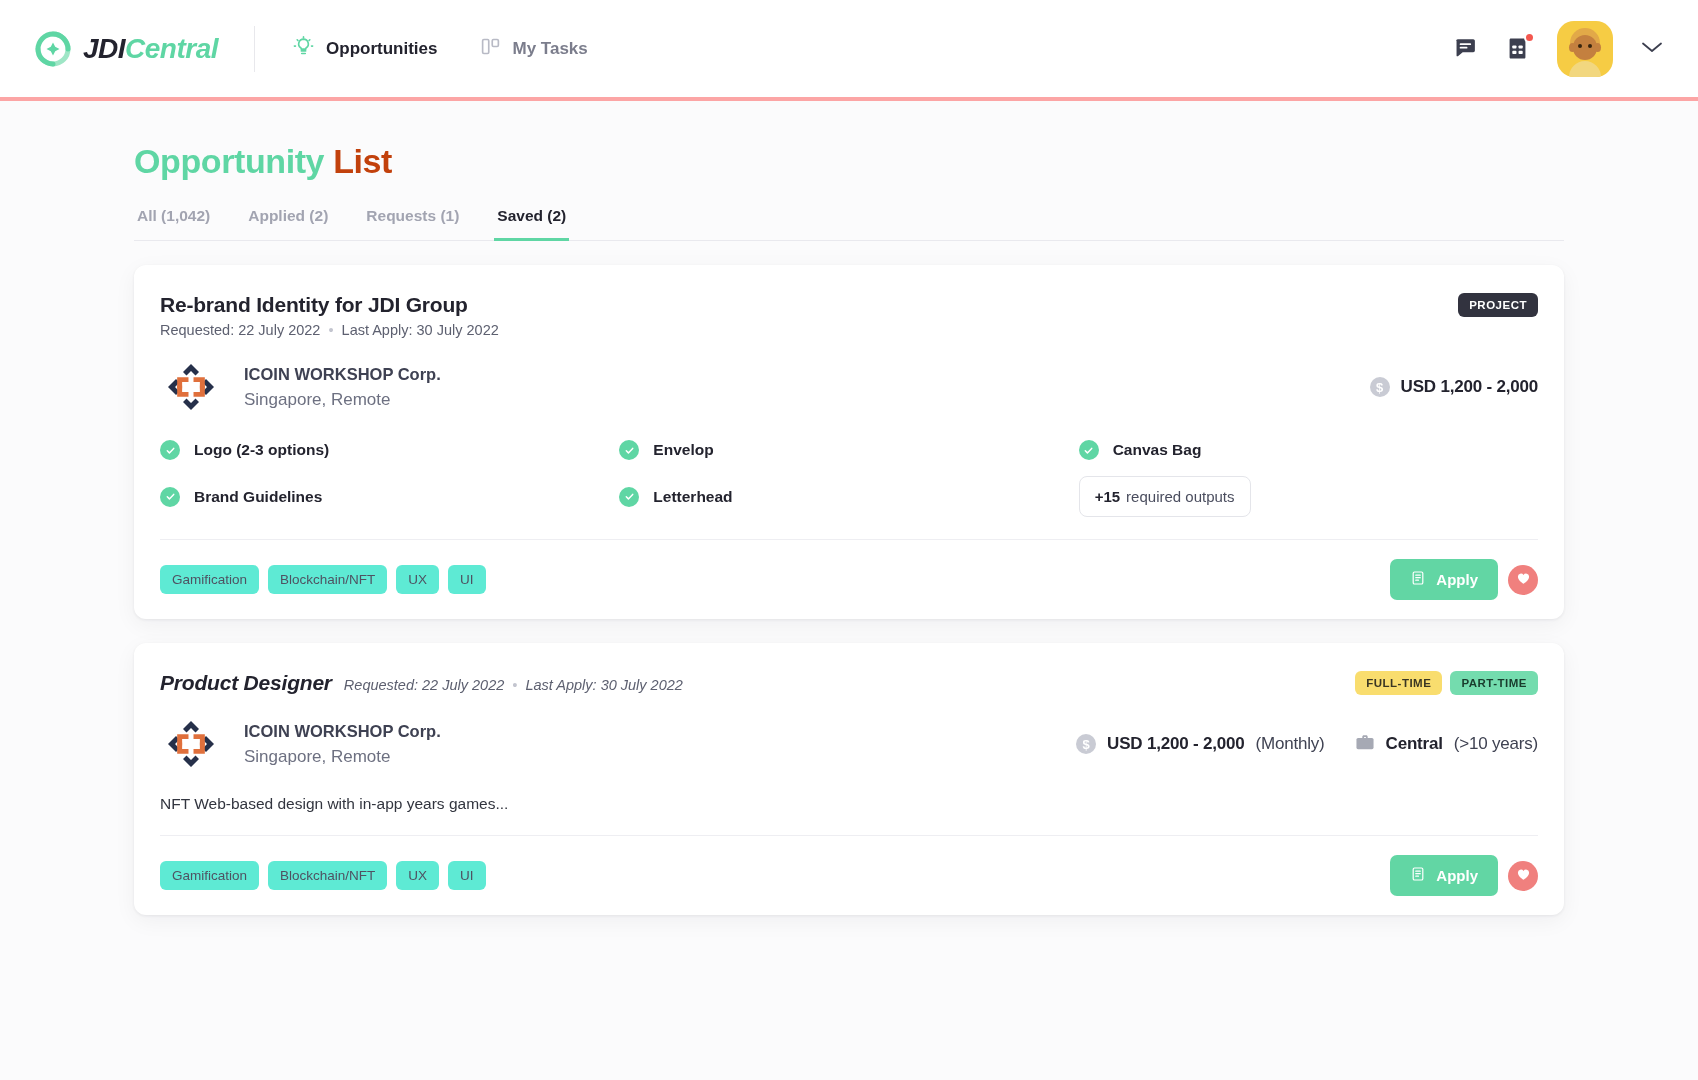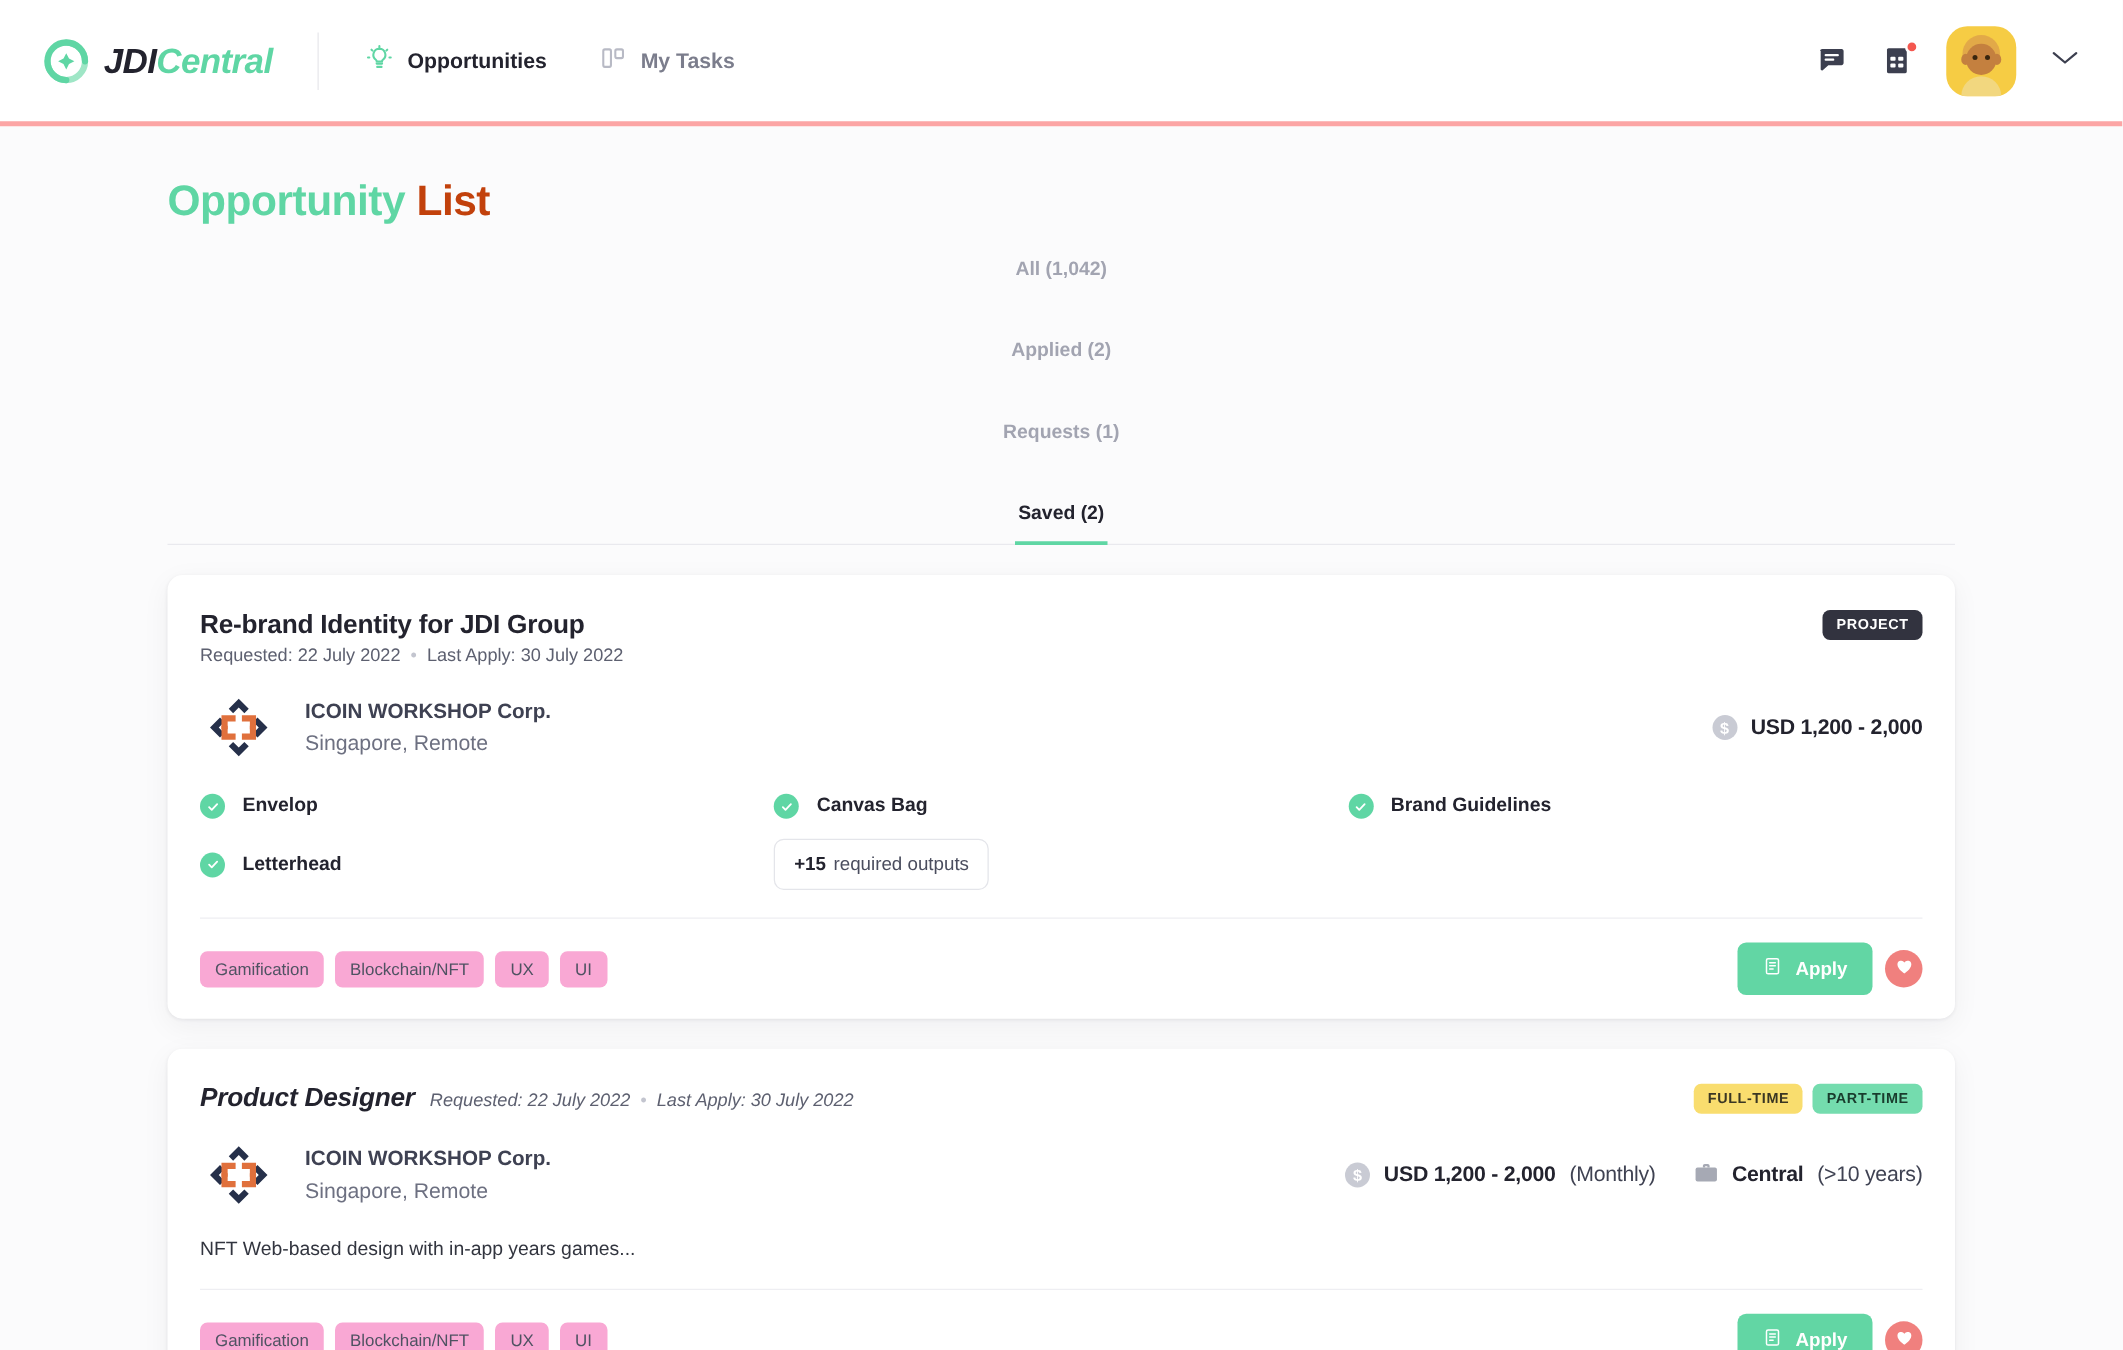--- a/index.html
+++ b/index.html
@@ -70,21 +70,20 @@
   
   .page { padding: 0 134px; }
   .page-title { font-size: 34px; font-weight: bold; letter-spacing: -0.4px; padding-top: 41px; }
   .pt-green { color: #5fd6a4; }
   .pt-dark { color: #c2410c; }
 
   .tabs {
     display: flex; align-items: center; gap: 32px;
     margin-top: 26px;
     border-bottom: 1px solid #e9e9ee;
-    flex-direction: column;
   }
   .tab {
     font-size: 15.5px; font-weight: bold; color: #a2a4b1;
     padding: 0 3px 13px 3px; cursor: pointer;
     border-bottom: 3px solid transparent; margin-bottom: -1px;
   }
   .tab.active { color: #23232e; border-bottom-color: #5fd6a4; }
 
   
   .card {
@@ -151,21 +150,21 @@
   .desc { font-size: 15.5px; color: #32353f; margin-top: 24px; }
 
   .card-foot {
     display: flex; align-items: center;
     border-top: 1px solid #eeeef2;
     margin-top: 22px;
     padding: 19px 0 19px 0;
   }
   .tags { display: flex; gap: 9px; }
   .tag {
-    background: #f9a8d4; color: #4f5262;
+    background: #5eead4; color: #4f5262;
     font-size: 13.5px; border-radius: 6px; padding: 7px 12px;
     cursor: pointer; white-space: nowrap;
   }
   .actions { margin-left: auto; display: flex; align-items: center; gap: 10px; }
   .apply-btn {
     background: #62d6a4; color: #fff; border: none;
     font-family: inherit; font-size: 15px; font-weight: bold;
     border-radius: 7px; padding: 11px 20px;
     display: flex; align-items: center; gap: 10px; cursor: pointer;
   }
@@ -312,20 +311,28 @@
     </div>
 
     <div class="outputs">
       <div class="outputs-grid">
         <div class="out-item">
           <span class="check">
             <svg width="11" height="11" viewBox="0 0 12 12" fill="none" stroke="#ffffff" stroke-width="1.6" stroke-linecap="round" stroke-linejoin="round">
                 <path d="M2.5 6.3 L4.8 8.6 L9.5 3.7"></path>
               </svg>
           </span>
+          <span class="out-label">Logo (2-3 options)</span>
+        </div>
+        <div class="out-item">
+          <span class="check">
+            <svg width="11" height="11" viewBox="0 0 12 12" fill="none" stroke="#ffffff" stroke-width="1.6" stroke-linecap="round" stroke-linejoin="round">
+                <path d="M2.5 6.3 L4.8 8.6 L9.5 3.7"></path>
+              </svg>
+          </span>
           <span class="out-label">Envelop</span>
         </div>
         <div class="out-item">
           <span class="check">
             <svg width="11" height="11" viewBox="0 0 12 12" fill="none" stroke="#ffffff" stroke-width="1.6" stroke-linecap="round" stroke-linejoin="round">
                 <path d="M2.5 6.3 L4.8 8.6 L9.5 3.7"></path>
               </svg>
           </span>
           <span class="out-label">Canvas Bag</span>
         </div>

